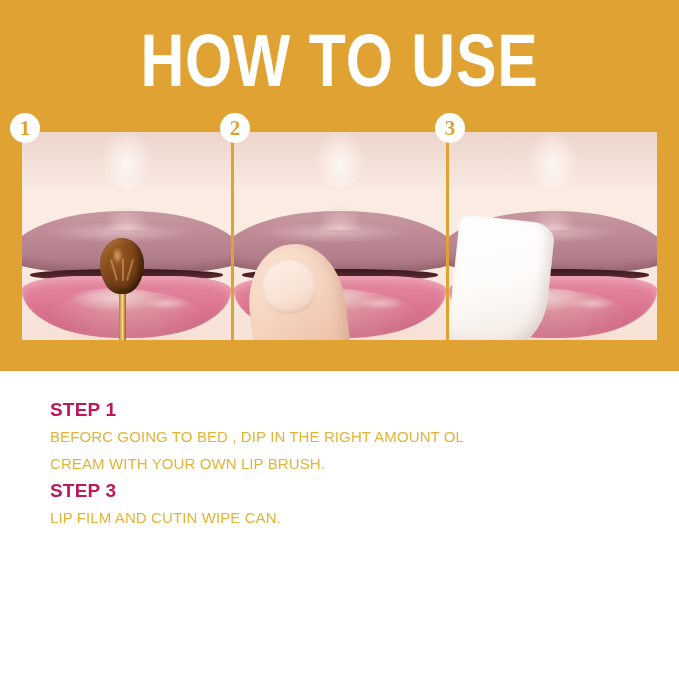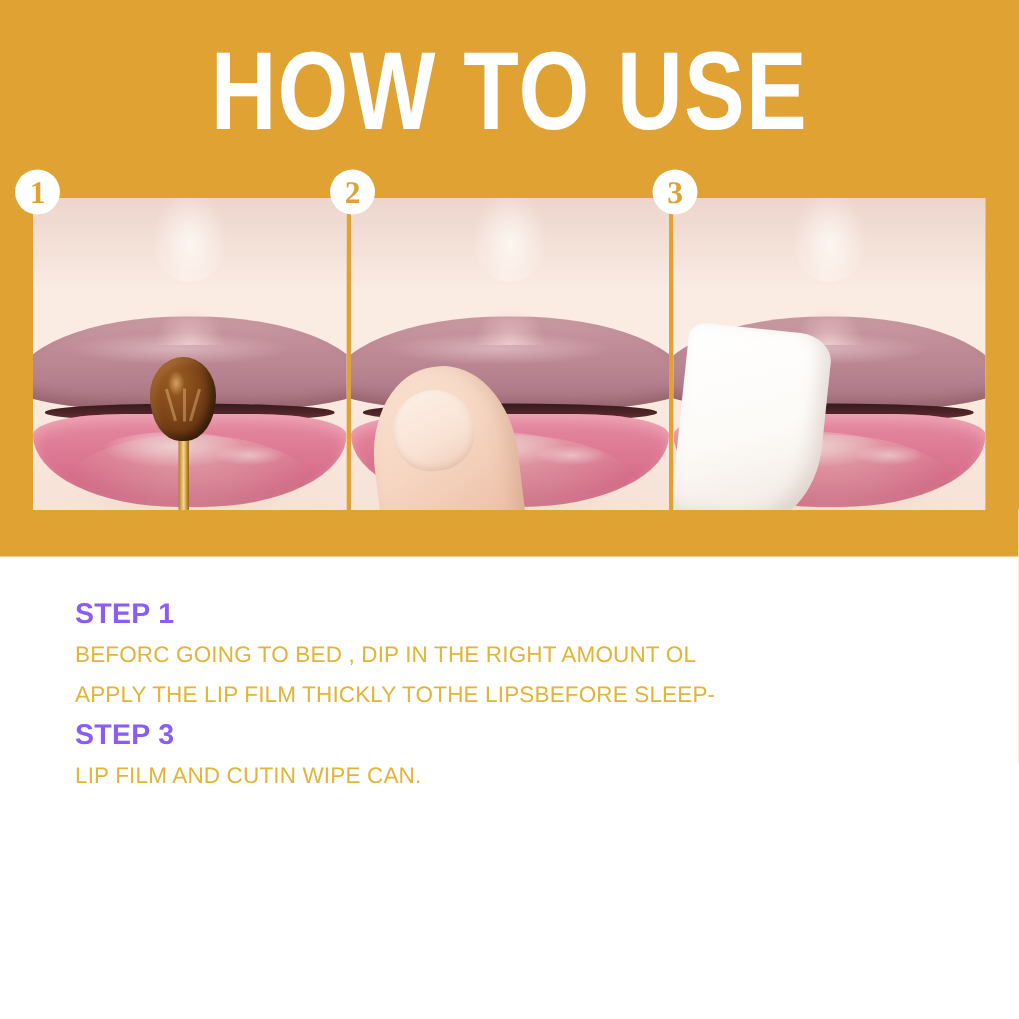--- a/index.html
+++ b/index.html
@@ -273,21 +273,21 @@
   .badge-3 { left: 435px; top: 113px; }
 
   
   .steps {
     position: absolute;
     left: 50px;
     top: 396px;
     width: 600px;
   }
   .step-heading {
-    color: #8b5cf6;
+    color: #be185d;
     font-family: "Liberation Sans", sans-serif;
     font-weight: bold;
     font-size: 19px;
     line-height: 27px;
     letter-spacing: 0.2px;
   }
   .step-line {
     color: #e3b437;
     font-family: "Liberation Sans", sans-serif;
     font-weight: normal;
@@ -374,21 +374,21 @@
   </div>
 
   <div class="badge badge-1">1</div>
   <div class="badge badge-2">2</div>
   <div class="badge badge-3">3</div>
 
   <div class="steps">
 
     <div class="step-heading">STEP 1</div>
     <div class="step-line">BEFORC GOING TO BED , DIP IN THE RIGHT AMOUNT OL</div>
-
-    <div class="step-line">APPLY THE LIP FILM THICKLY TOTHE LIPSBEFORE SLEEP-</div>
+    <div class="step-line">CREAM WITH YOUR OWN LIP BRUSH.</div>
+
 
     <div class="step-heading">STEP 3</div>
     <div class="step-line">LIP FILM AND CUTIN WIPE CAN.</div>
 
   </div>
 
 </div>
 
 </body></html>

